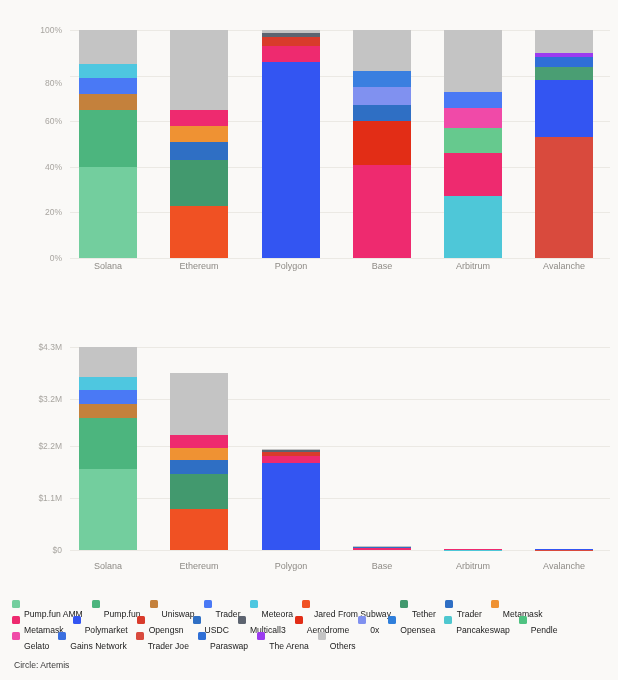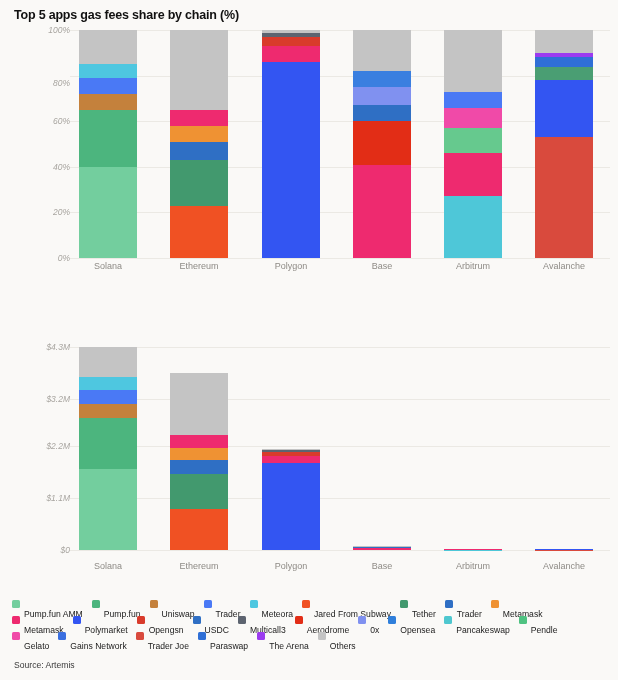--- a/index.html
+++ b/index.html
@@ -31,23 +31,22 @@
     background:#ebe9e4;
   }
   .ytick{
     position:absolute;
     right:auto;
     width:58px;
     text-align:right;
     font-size:8.5px;
     color:#a8a5a0;
     transform:translateY(-50%);
-    left:12px;
+    left:4px;
     white-space:nowrap;
-    font-style:italic;
   }
 
   .bars{position:absolute;left:0;top:0;width:618px;height:100%;}
   .bar{
     position:absolute;
     bottom:0;
     width:58px;
     display:flex;
     flex-direction:column-reverse;
   }
@@ -88,21 +87,20 @@
   .source{
     position:absolute;left:14px;top:660px;
     font-size:8.6px;color:#3a3a3a;
   }
 </style>
 </head>
 <body>
 
 <div class="page">
 
-  <div class="chart-title" id="title1">Top 5 apps gas fees share by chain (%)</div>
 
   <div class="plot" id="plot1">
     <div class="gridlines" id="grid1">
         <div class="gridline" style="top: 228px;"></div>
         <div class="gridline" style="top: 182.4px;"></div>
         <div class="gridline" style="top: 136.8px;"></div>
         <div class="gridline" style="top: 91.2px;"></div>
         <div class="gridline" style="top: 45.6px;"></div>
         <div class="gridline" style="top: 0px;"></div>
       </div>
@@ -344,15 +342,15 @@
       <div class="legend-item">
         <span class="swatch" style="background: rgb(155, 59, 240);"></span>
         <span class="legend-label">The Arena</span>
       </div>
       <div class="legend-item">
         <span class="swatch" style="background: rgb(196, 196, 196);"></span>
         <span class="legend-label">Others</span>
       </div>
     </div>
 
-  <div class="source">Source: Artemis</div>
+  <div class="source">Circle: Artemis</div>
 
 </div>
 
 </body></html>

